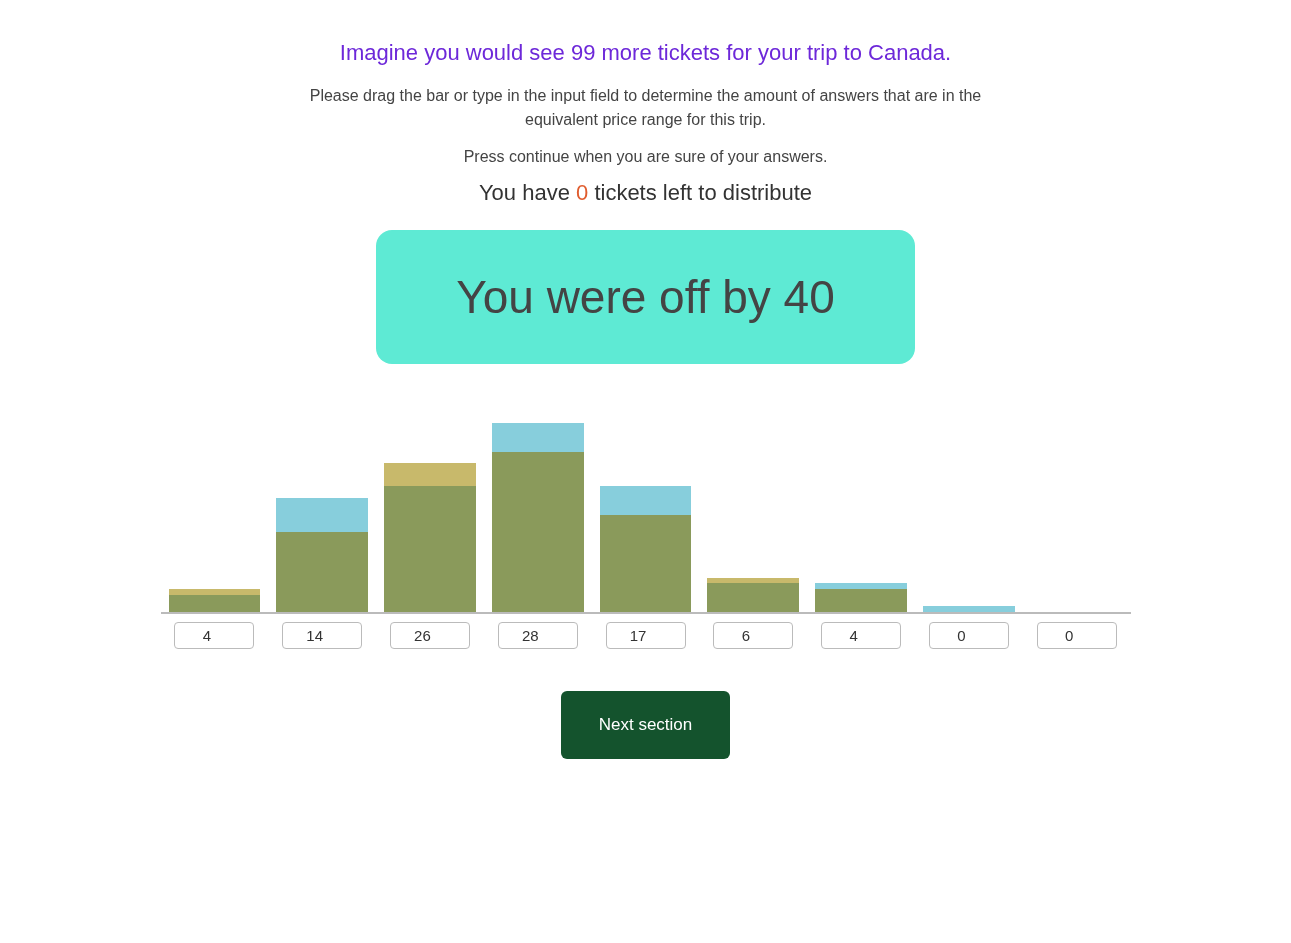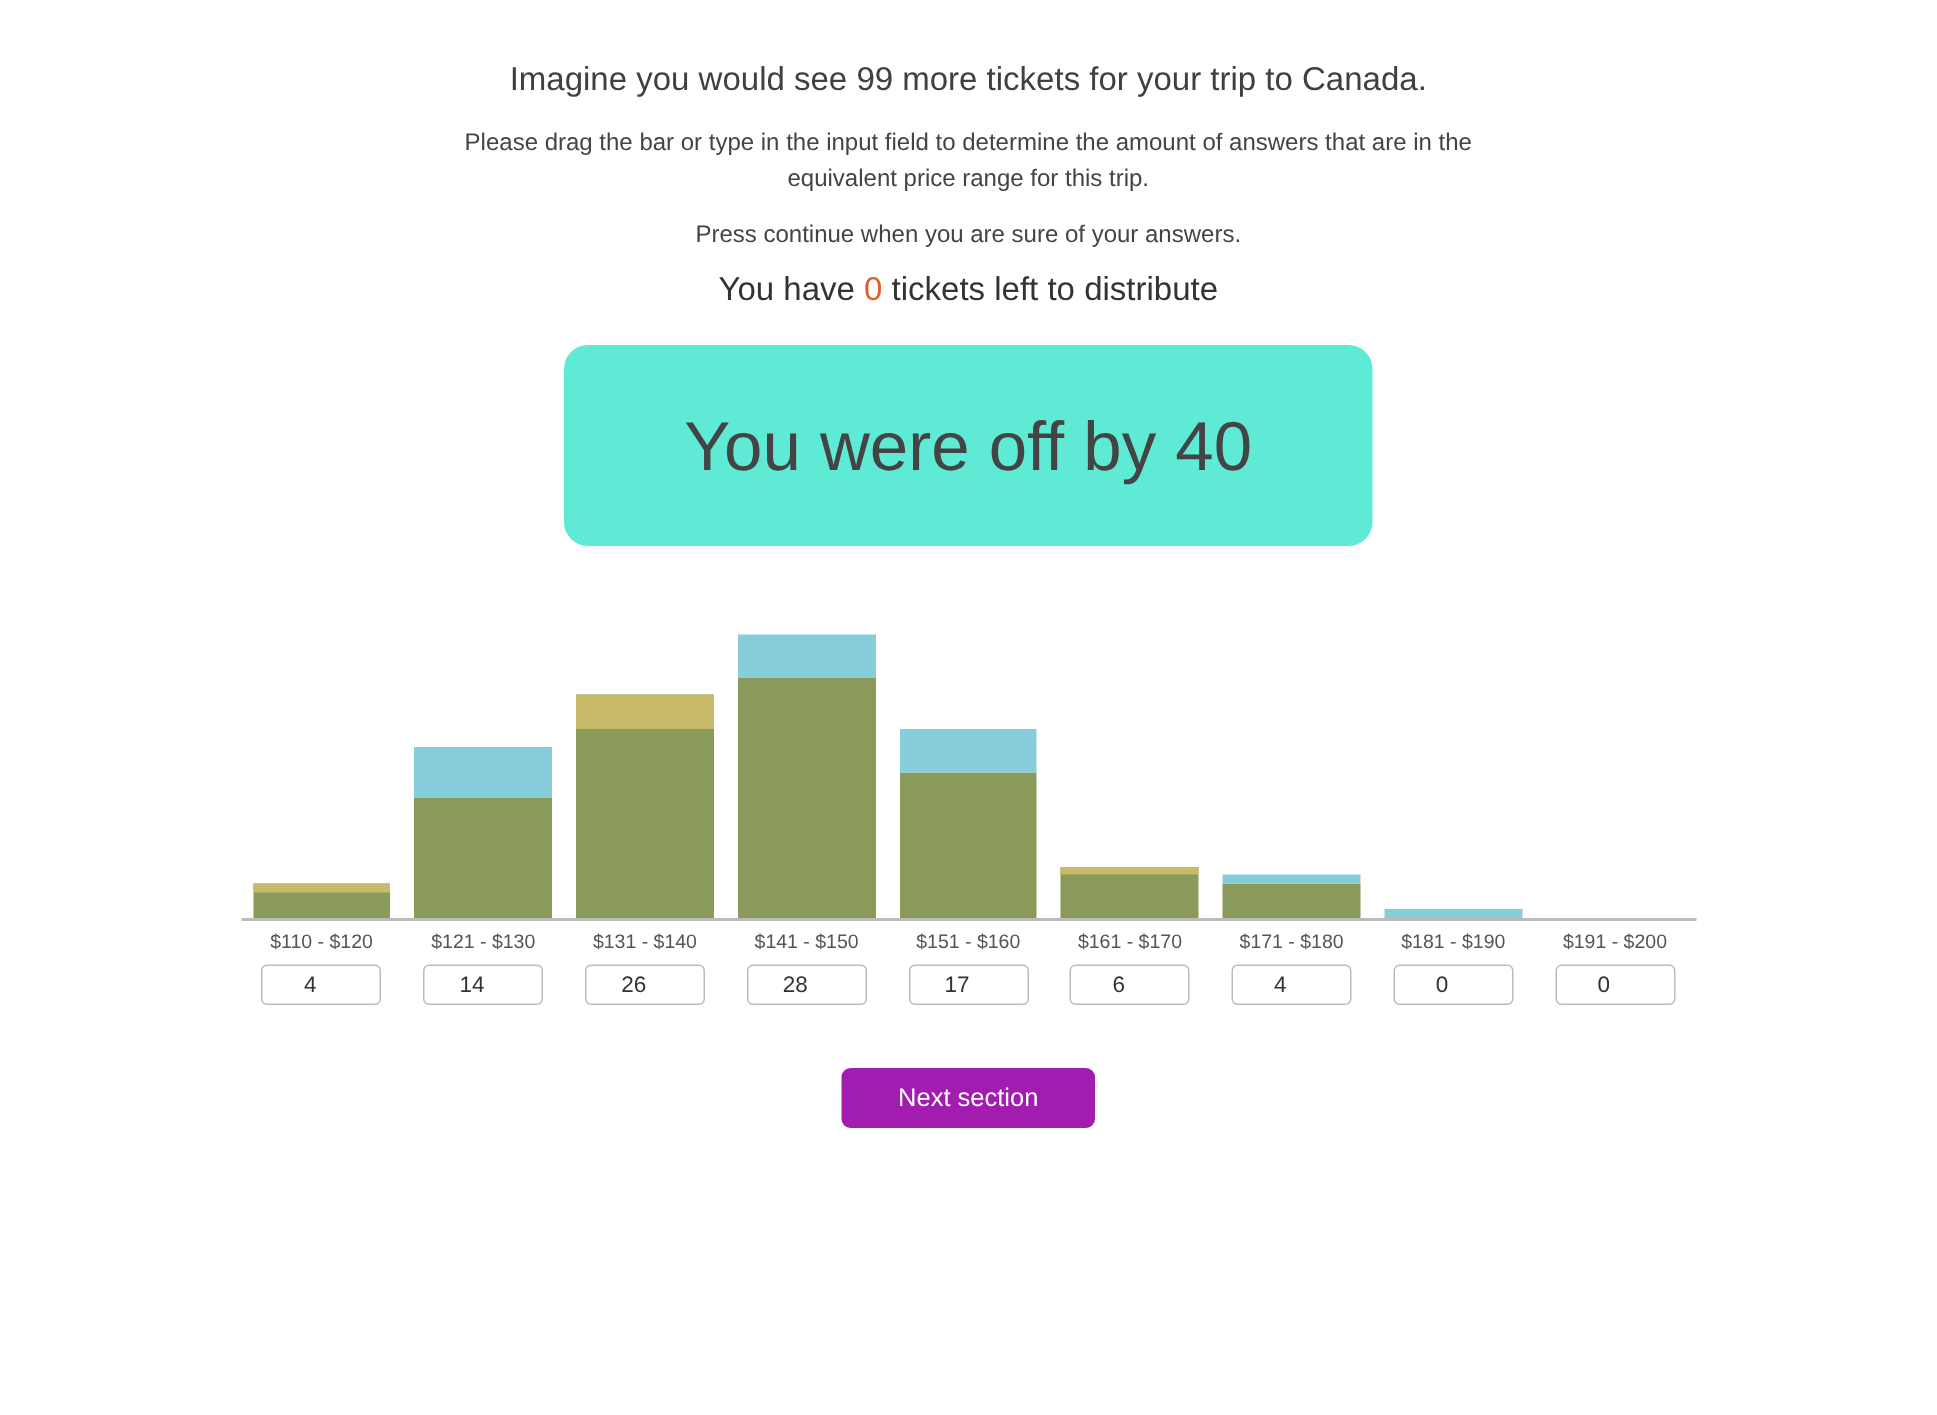--- a/index.html
+++ b/index.html
@@ -7,21 +7,21 @@
       font-family: Arial, sans-serif;
       background: #fff;
       display: flex;
       flex-direction: column;
       align-items: center;
       min-height: 943px;
       padding: 40px 20px;
     }
     .main-title {
       font-size: 22px;
-      color: #404040;
+      color: #6d28d9;
       text-align: right;
       margin-bottom: 18px;
       max-width: 750px;
     }
     .subtitle {
       font-size: 16px;
       color: #444;
       text-align: center;
       line-height: 1.5;
       max-width: 680px;
@@ -126,25 +126,25 @@
     .input-group input {
       width: 80px;
       text-align: center;
       border: 1px solid #bbb;
       border-radius: 4px;
       padding: 4px 0;
       font-size: 15px;
       color: #333;
     }
     .next-btn {
-      background: #a21caf;
+      background: #14532d;
       color: #fff;
       border: none;
       border-radius: 6px;
-      padding: 10px 38px;
+      padding: 24px 38px;
       font-size: 17px;
       cursor: pointer;
       margin-top: 10px;
     }
   </style>
 </head>
 <body>
 
 <p class="main-title">Imagine you would see 99 more tickets for your trip to Canada.</p>
 <p class="subtitle">Please drag the bar or type in the input field to determine the amount of answers that are in the equivalent price range for this trip.</p>
@@ -206,31 +206,20 @@
           <div class="bar-actual" style="height: 0px; position: absolute; bottom: 0px; left: 0px; width: 100%;"></div>
           <div class="bar-user-above" style="height: 6px; position: absolute; bottom: 0px; left: 0px; width: 100%;"></div>
         </div>
       </div>
       <div class="bar-group">
         <div class="bar-wrapper" style="height: 0px;">
           <div class="bar-actual" style="height: 0px; position: absolute; bottom: 0px; left: 0px; width: 100%;"></div>
         </div>
       </div>
     </div>
-  <div class="labels-row" id="labels-row">
-      <div class="label-group">$110 - $120</div>
-      <div class="label-group">$121 - $130</div>
-      <div class="label-group">$131 - $140</div>
-      <div class="label-group">$141 - $150</div>
-      <div class="label-group">$151 - $160</div>
-      <div class="label-group">$161 - $170</div>
-      <div class="label-group">$171 - $180</div>
-      <div class="label-group">$181 - $190</div>
-      <div class="label-group">$191 - $200</div>
-    </div>
   <div class="inputs-row" id="inputs-row">
       <div class="input-group">
         <input type="number" value="4" style="">
       </div>
       <div class="input-group">
         <input type="number" value="14" style="">
       </div>
       <div class="input-group">
         <input type="number" value="26" style="">
       </div>

